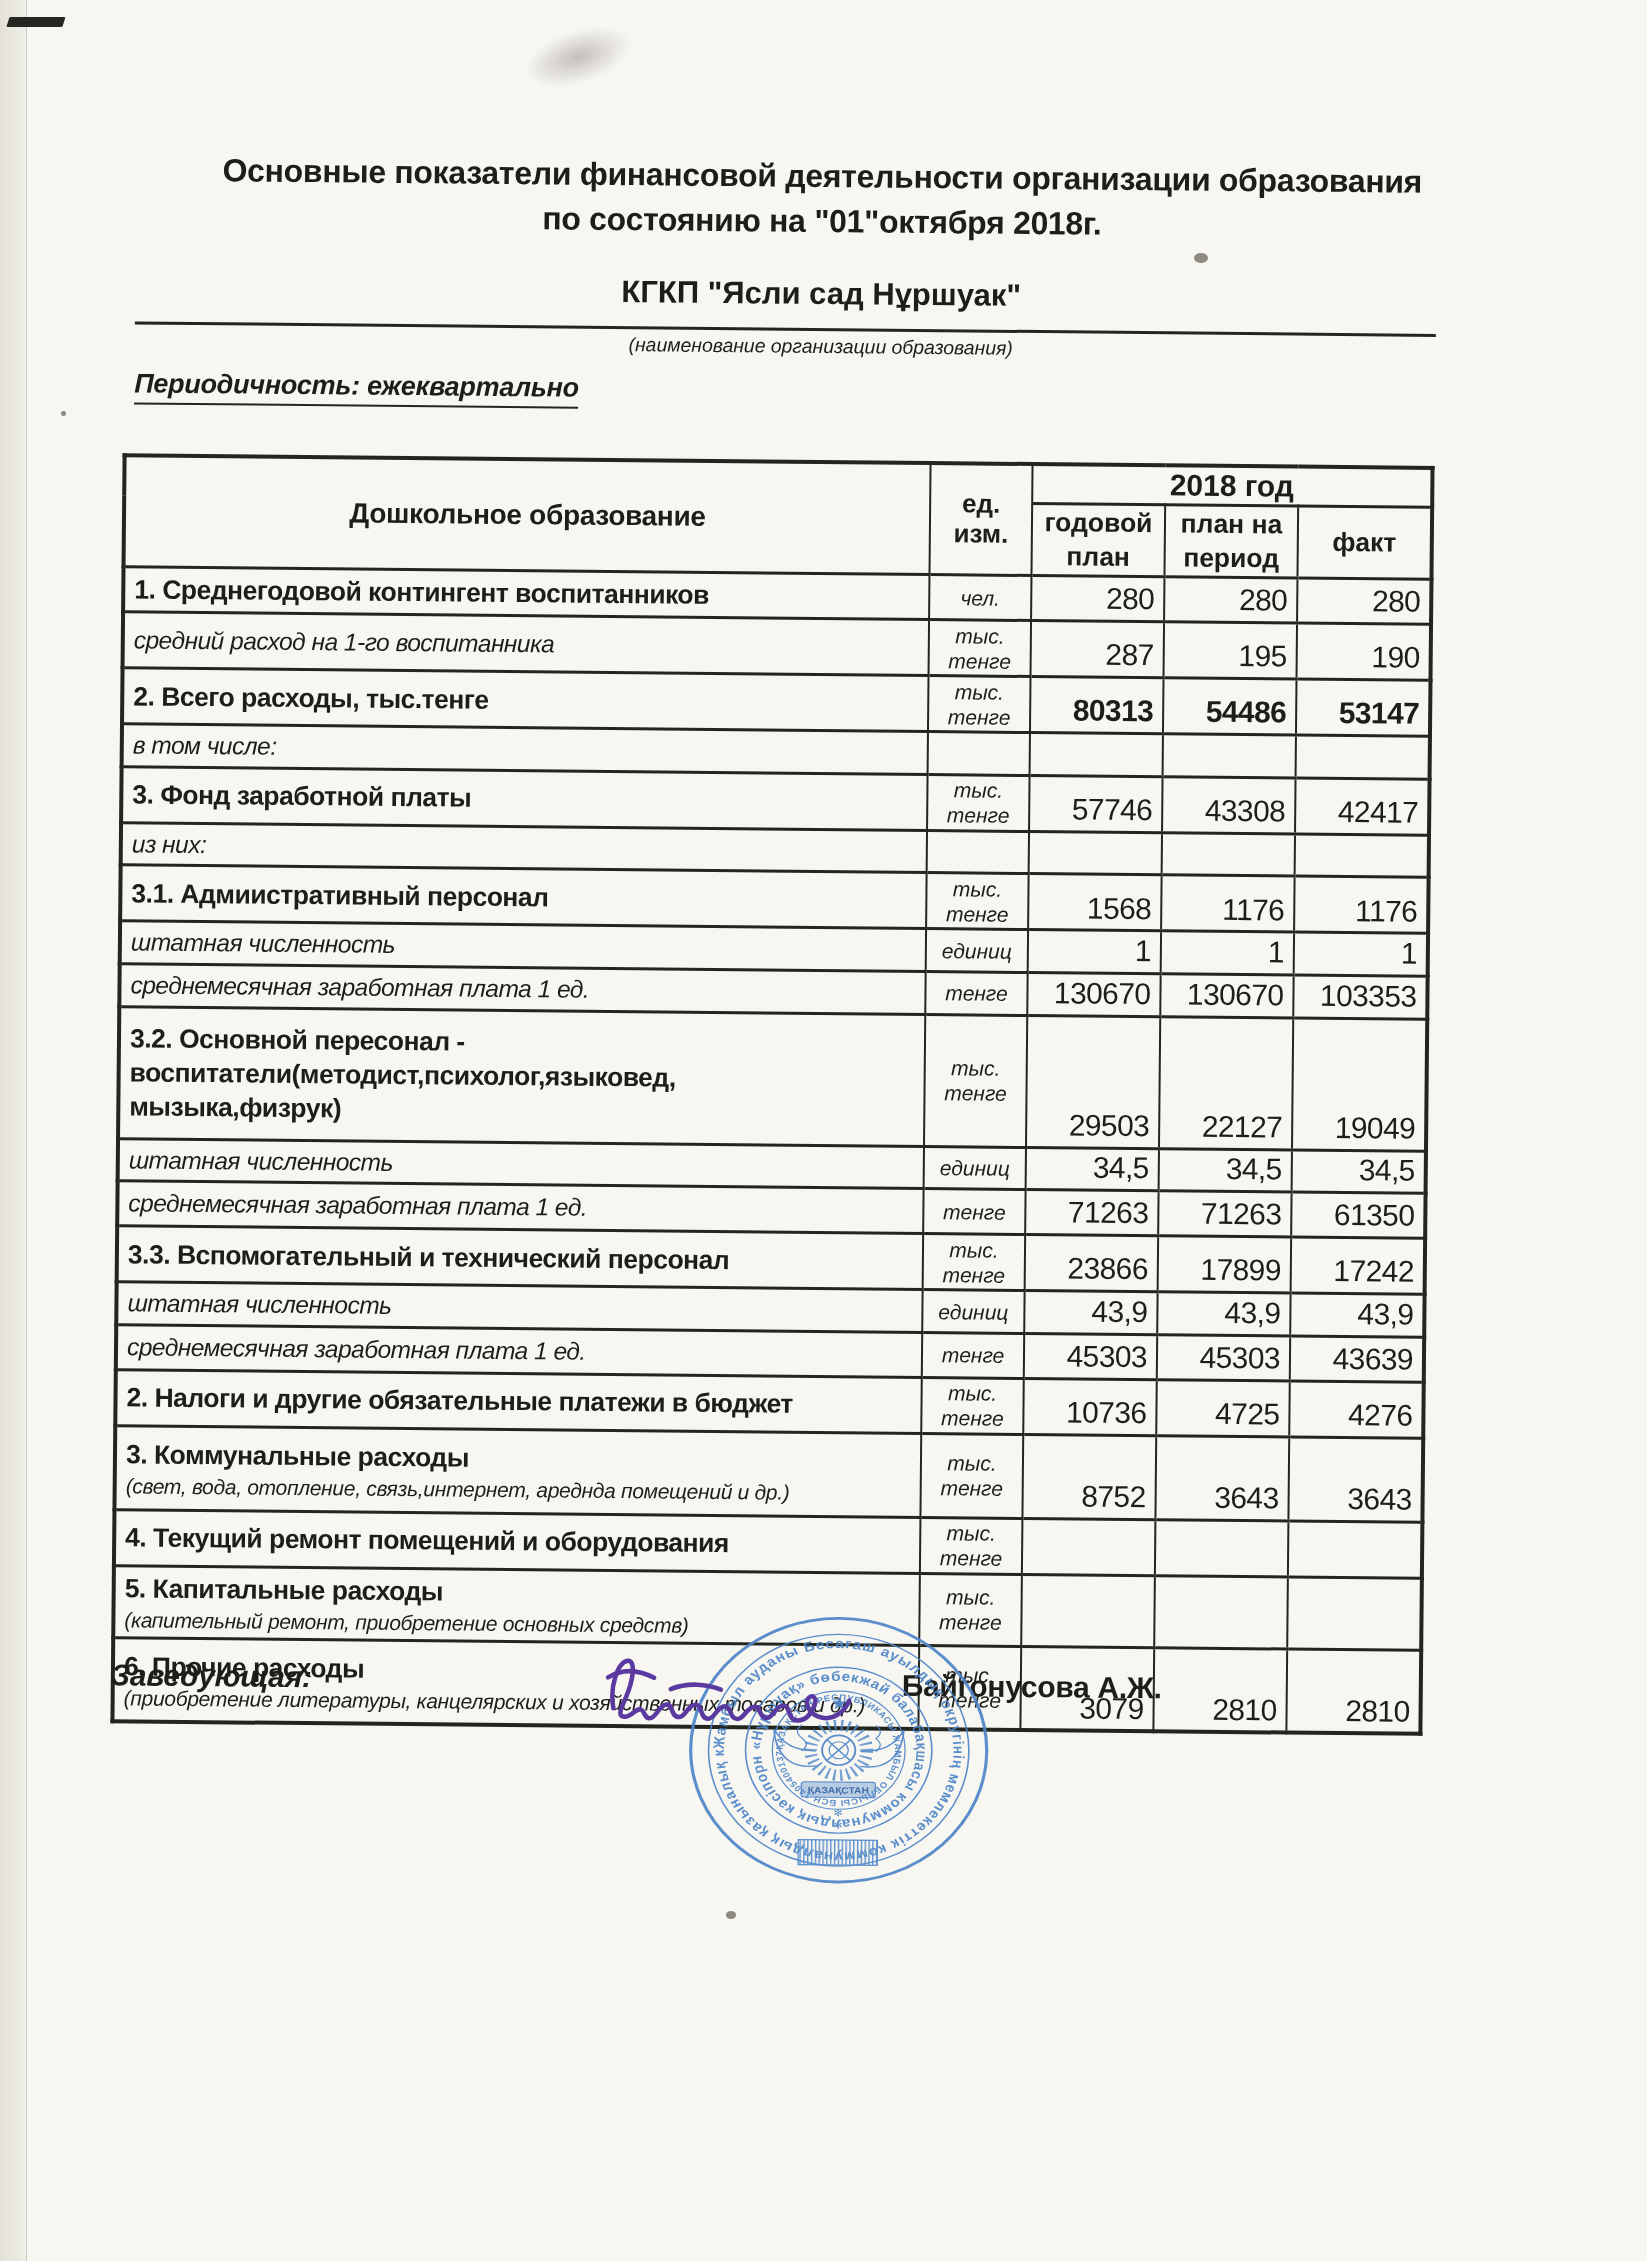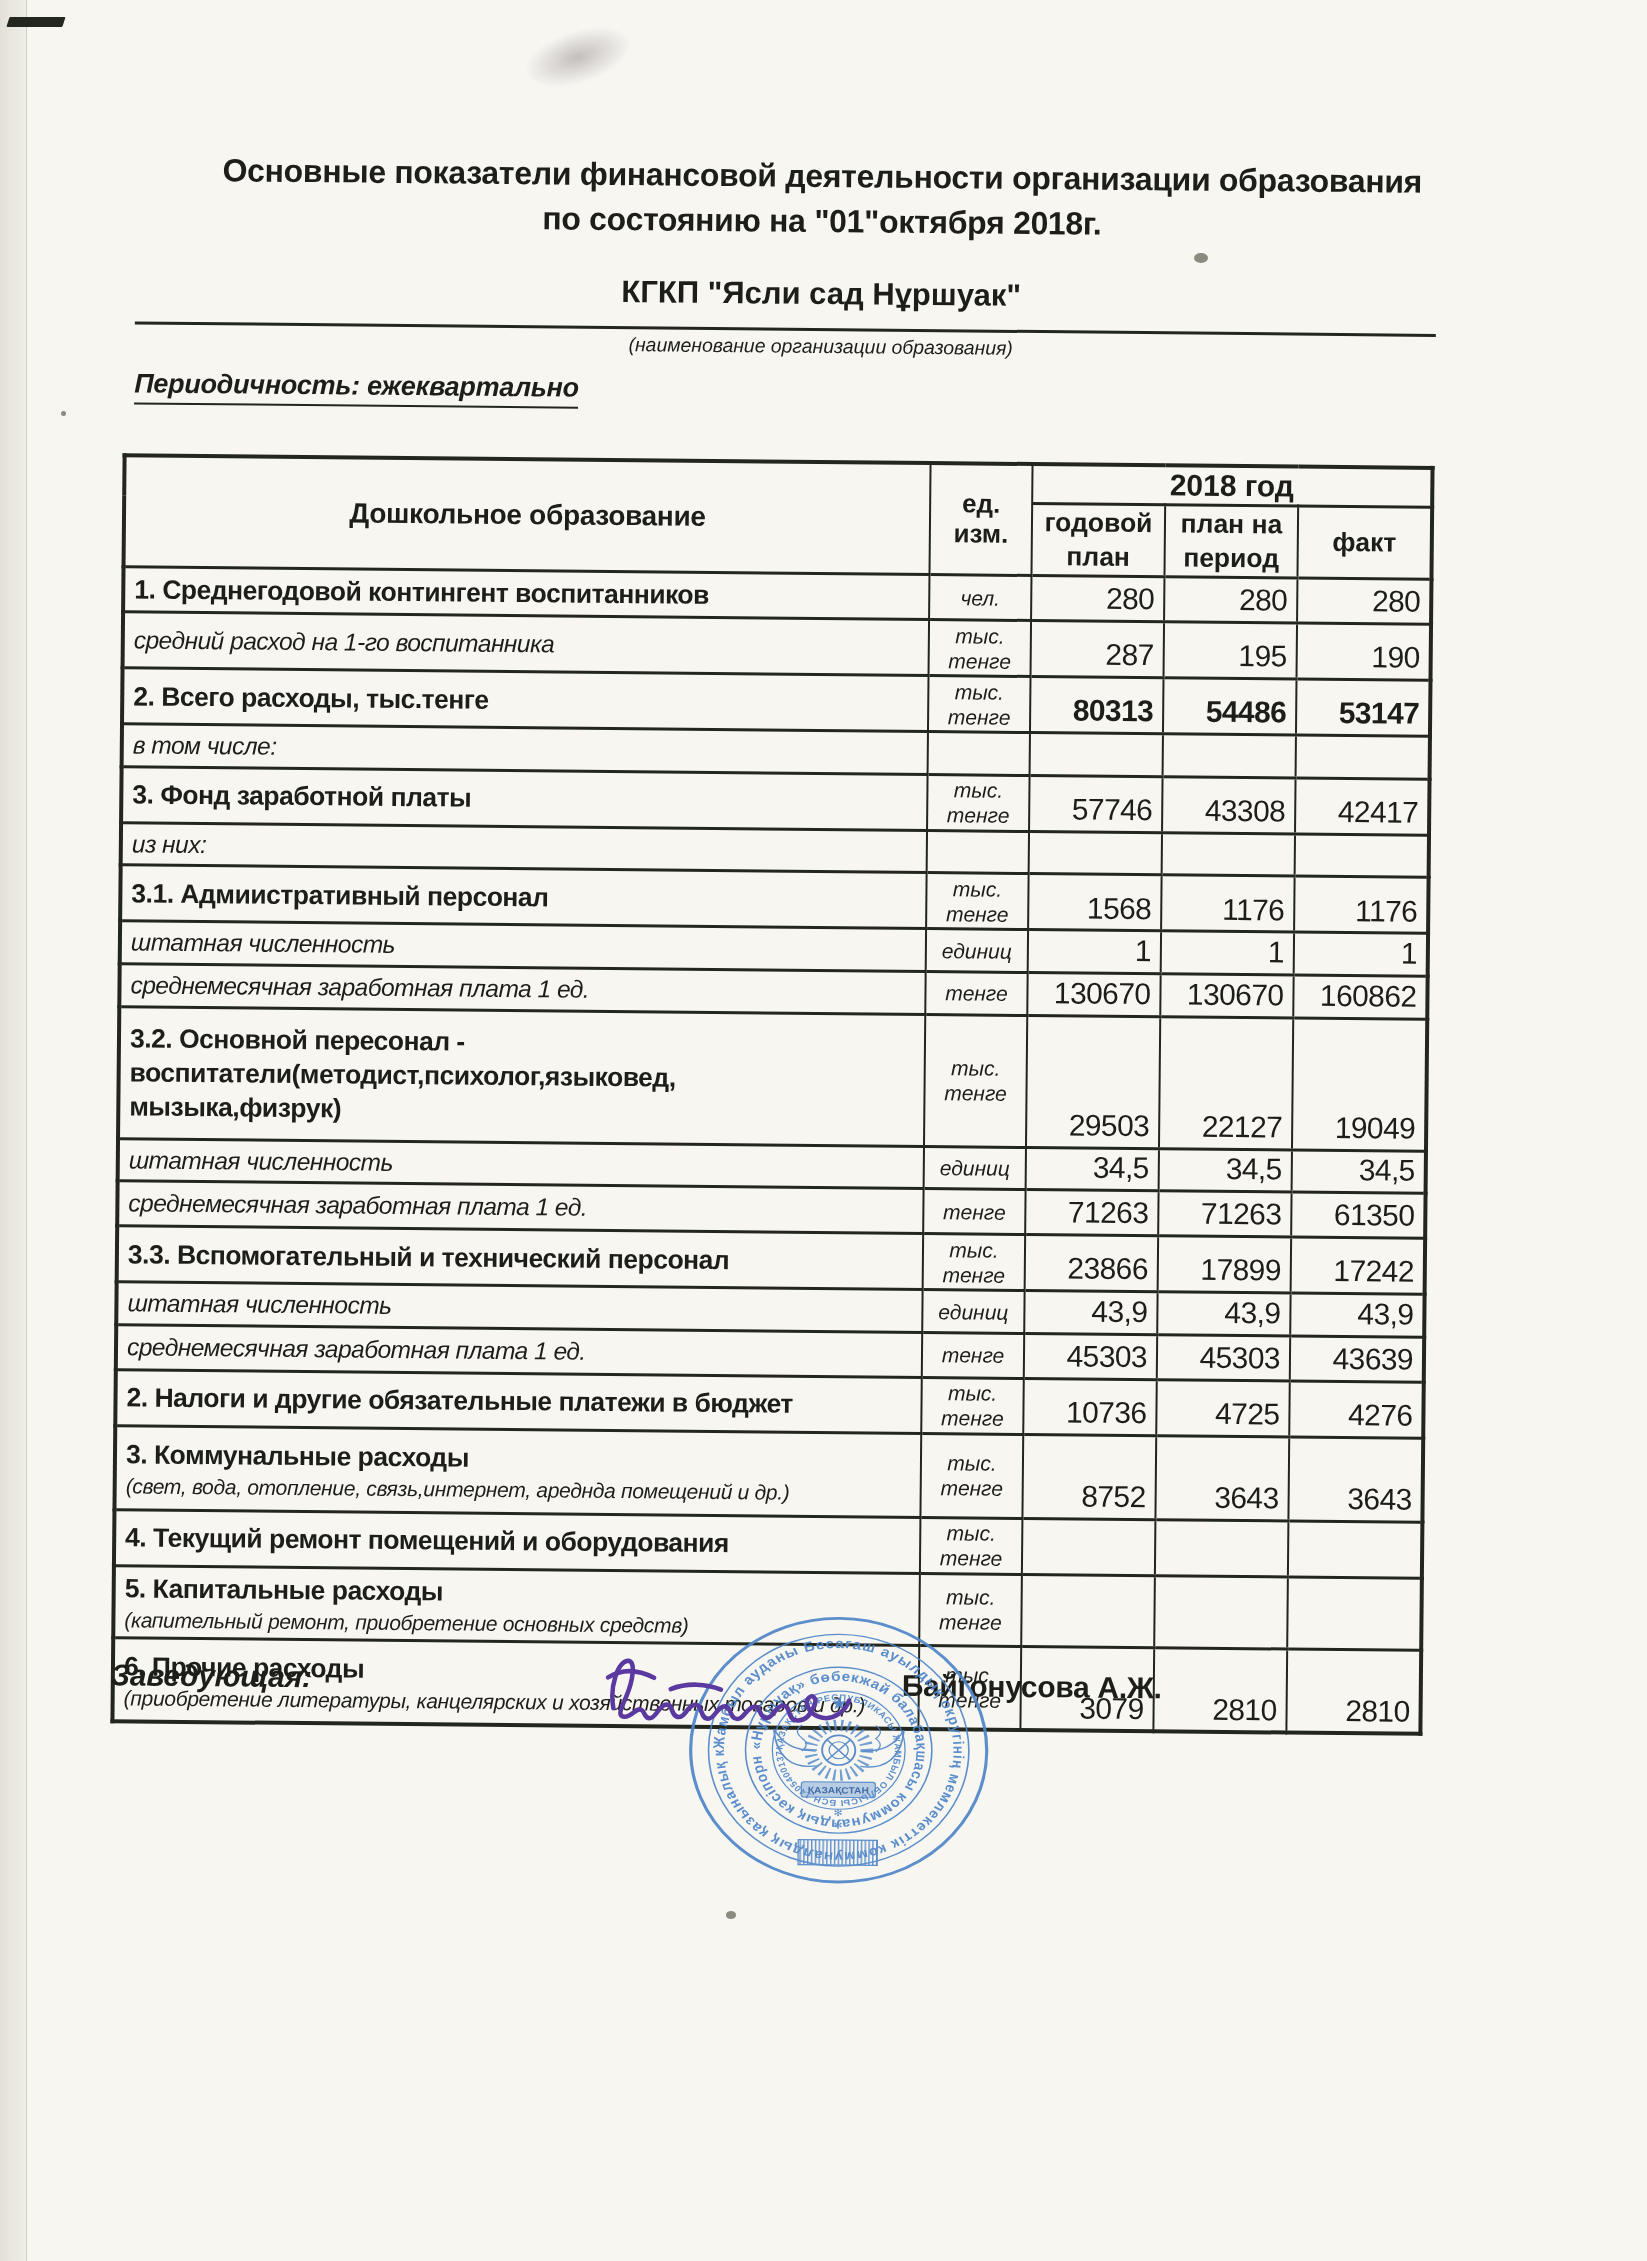--- a/index.html
+++ b/index.html
@@ -185,21 +185,21 @@
             <td class="c-v">1</td>
             <td class="c-v">1</td>
           </tr>
           <tr style="height: 40px;">
             <td class="c-name">
               <span class="nm i">среднемесячная заработная плата 1 ед.</span>
             </td>
             <td class="c-unit">тенге</td>
             <td class="c-v">130670</td>
             <td class="c-v">130670</td>
-            <td class="c-v">160862</td>
+            <td class="c-v">103353</td>
           </tr>
           <tr style="height: 132px;">
             <td class="c-name">
               <span class="nm b">3.2. Основной пересонал -
 воспитатели(методист,психолог,языковед,
 мызыка,физрук)</span>
             </td>
             <td class="c-unit">тыс.
 тенге</td>
             <td class="c-v">29503</td>

